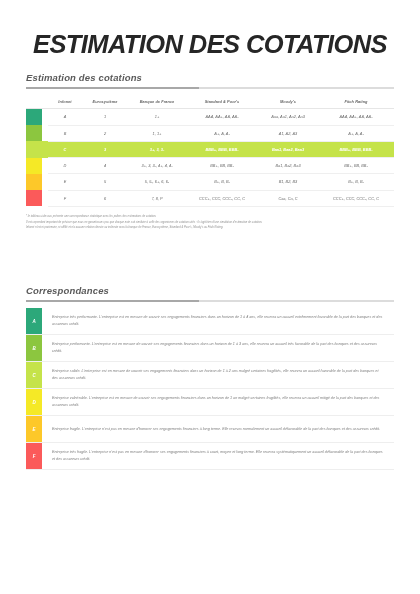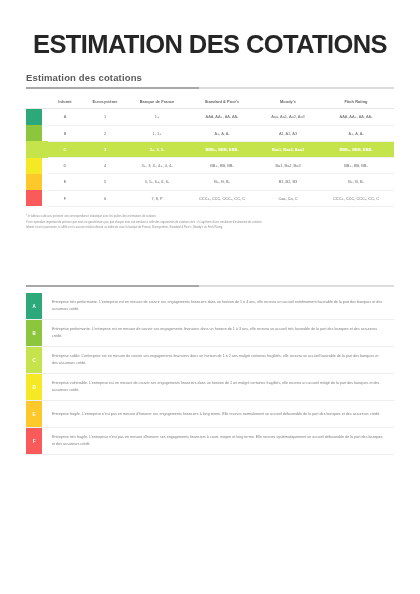--- a/index.html
+++ b/index.html
@@ -7,20 +7,21 @@
     width: 420px; height: 594px;
     background: #ffffff;
     font-family: "Liberation Sans", sans-serif;
     -webkit-font-smoothing: antialiased;
   }
   .page {
     width: 420px; height: 594px;
     position: relative;
     background: #ffffff;
     overflow: hidden;
+    font-style: italic;
   }
 
   
   .main-title {
     position: absolute;
     top: 30px; left: 0; right: 0;
     text-align: center;
     font-size: 25.5px;
     font-weight: 700;
     letter-spacing: -0.6px;
@@ -232,20 +233,21 @@
 
     <div class="footnote" id="footnote">
         <p>* le tableau ci-dessus présente une correspondance statistique avec les paliers des estimations de cotation.</p>
         <p>Il est cependant important de préciser que nous ne garantissons pas que chaque note soit similaire à celle des organismes de cotation cités : il s'agit bien d'une simulation d'estimation de cotation.</p>
         <p>Infonet n'est ni partenaire, ni affilié et n'a aucune relation directe ou indirecte avec la banque de France, Eurosystème, Standard &amp; Poor's, Moody's ou Fitch Rating.</p>
       </div>
   </div>
 
   <div class="section" id="corr-section" style="top:285px;">
 
+    <div class="section-title">Correspondances</div>
     <div class="section-rule"></div>
 
     <div class="corr-list" id="corr-list">
         <div class="corr-row">
           <div class="corr-badge" style="background: rgb(44, 168, 122);">A</div>
           <div class="corr-text">Entreprise très performante. L'entreprise est en mesure de couvrir ses engagements financiers dans un horizon de 1 à 4 ans, elle recevra un accueil extrêmement favorable de la part des banques et des assureurs crédit.</div>
         </div>
         <div class="corr-row">
           <div class="corr-badge" style="background: rgb(140, 198, 63);">B</div>
           <div class="corr-text">Entreprise performante. L'entreprise est en mesure de couvrir ses engagements financiers dans un horizon de 1 à 3 ans, elle recevra un accueil très favorable de la part des banques et des assureurs crédit.</div>

